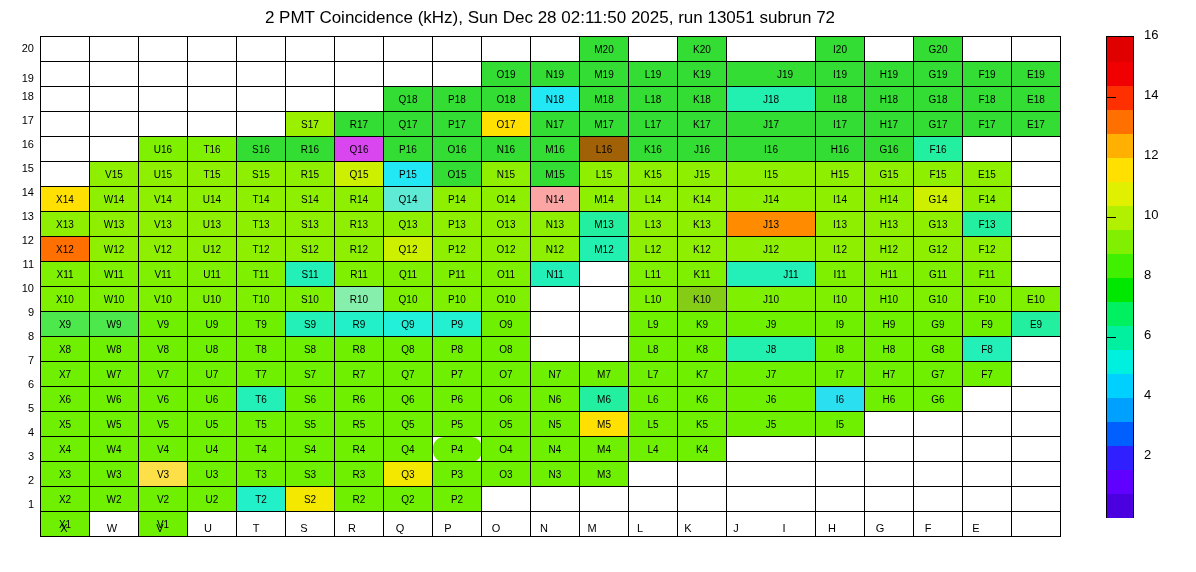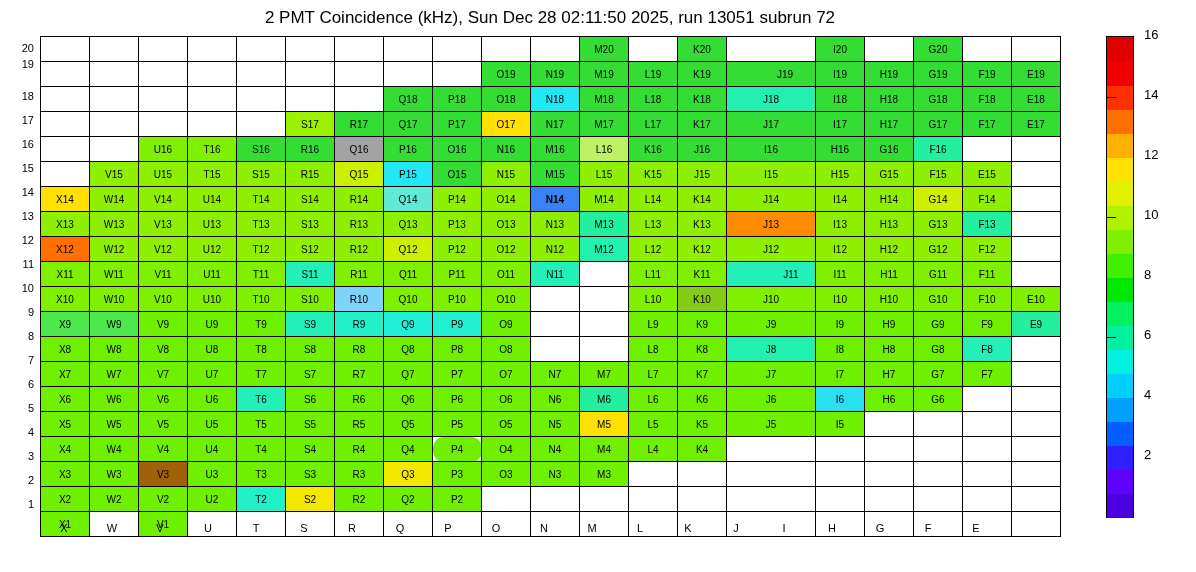--- a/index.html
+++ b/index.html
@@ -135,26 +135,26 @@
             <td title="F17 = 9.5 kHz" style="background: rgb(51, 221, 51);">F17</td>
             <td title="E17 = 9.5 kHz" style="background: rgb(51, 221, 51);">E17</td>
           </tr>
           <tr>
             <td class="empty"></td>
             <td class="empty"></td>
             <td title="U16 = 10.2 kHz" style="background: rgb(126, 240, 0);">U16</td>
             <td title="T16 = 10.2 kHz" style="background: rgb(126, 240, 0);">T16</td>
             <td title="S16 = 9.5 kHz" style="background: rgb(51, 221, 51);">S16</td>
             <td title="R16 = 9.5 kHz" style="background: rgb(51, 221, 51);">R16</td>
-            <td title="Q16 = 9.5 kHz" style="background: #a3a3a3;">Q16</td>
+            <td title="Q16 = 9.5 kHz" style="background: #d946ef;">Q16</td>
             <td title="P16 = 9.5 kHz" style="background: rgb(51, 221, 51);">P16</td>
             <td title="O16 = 9.5 kHz" style="background: rgb(51, 221, 51);">O16</td>
             <td title="N16 = 9.5 kHz" style="background: rgb(51, 221, 51);">N16</td>
             <td title="M16 = 9.5 kHz" style="background: rgb(51, 221, 51);">M16</td>
-            <td title="L16 = 9.5 kHz" style="background: #bef264;">L16</td>
+            <td title="L16 = 9.5 kHz" style="background: #a16207;">L16</td>
             <td title="K16 = 9.5 kHz" style="background: rgb(51, 221, 51);">K16</td>
             <td title="J16 = 9.5 kHz" style="background: rgb(51, 221, 51);">J16</td>
             <td title="I16 = 9.5 kHz" style="background: rgb(51, 221, 51);">I16</td>
             <td title="H16 = 9.5 kHz" style="background: rgb(51, 221, 51);">H16</td>
             <td title="G16 = 9.5 kHz" style="background: rgb(51, 221, 51);">G16</td>
             <td title="F16 = 8 kHz" style="background: rgb(34, 240, 160);">F16</td>
             <td class="empty"></td>
             <td class="empty"></td>
           </tr>
           <tr>
@@ -183,21 +183,21 @@
             <td title="X14 = 12.2 kHz" style="background: rgb(255, 224, 0);">X14</td>
             <td title="W14 = 10.4 kHz" style="background: rgb(142, 240, 0);">W14</td>
             <td title="V14 = 10.4 kHz" style="background: rgb(142, 240, 0);">V14</td>
             <td title="U14 = 10.4 kHz" style="background: rgb(142, 240, 0);">U14</td>
             <td title="T14 = 10.4 kHz" style="background: rgb(142, 240, 0);">T14</td>
             <td title="S14 = 10.4 kHz" style="background: rgb(142, 240, 0);">S14</td>
             <td title="R14 = 10.4 kHz" style="background: rgb(142, 240, 0);">R14</td>
             <td title="Q14 = 10.4 kHz" style="background: #5eead4; margin-top: 47px;">Q14</td>
             <td title="P14 = 10.4 kHz" style="background: rgb(142, 240, 0);">P14</td>
             <td title="O14 = 10.4 kHz" style="background: rgb(142, 240, 0);">O14</td>
-            <td title="N14 = 10.4 kHz" style="background: #3b82f6; font-weight: bold;">N14</td>
+            <td title="N14 = 10.4 kHz" style="background: #fca5a5;">N14</td>
             <td title="M14 = 10.4 kHz" style="background: rgb(142, 240, 0);">M14</td>
             <td title="L14 = 10.4 kHz" style="background: rgb(142, 240, 0);">L14</td>
             <td title="K14 = 10.4 kHz" style="background: rgb(142, 240, 0);">K14</td>
             <td title="J14 = 10.4 kHz" style="background: rgb(142, 240, 0);">J14</td>
             <td title="I14 = 10.4 kHz" style="background: rgb(142, 240, 0);">I14</td>
             <td title="H14 = 10.4 kHz" style="background: rgb(142, 240, 0);">H14</td>
             <td title="G14 = 11 kHz" style="background: rgb(205, 240, 0);">G14</td>
             <td title="F14 = 10.4 kHz" style="background: rgb(142, 240, 0);">F14</td>
             <td class="empty"></td>
           </tr>
@@ -267,21 +267,21 @@
             <td title="F11 = 10.2 kHz" style="background: rgb(126, 240, 0);">F11</td>
             <td class="empty"></td>
           </tr>
           <tr>
             <td title="X10 = 10.2 kHz" style="background: rgb(126, 240, 0);">X10</td>
             <td title="W10 = 10.2 kHz" style="background: rgb(126, 240, 0);">W10</td>
             <td title="V10 = 10.2 kHz" style="background: rgb(126, 240, 0);">V10</td>
             <td title="U10 = 10.2 kHz" style="background: rgb(126, 240, 0);">U10</td>
             <td title="T10 = 10.2 kHz" style="background: rgb(126, 240, 0);">T10</td>
             <td title="S10 = 10.2 kHz" style="background: rgb(126, 240, 0);">S10</td>
-            <td title="R10 = 10.2 kHz" style="background: #7dd3fc; margin-left: 12px;">R10</td>
+            <td title="R10 = 10.2 kHz" style="background: #86efac; margin-left: 12px;">R10</td>
             <td title="Q10 = 10.2 kHz" style="background: rgb(126, 240, 0);">Q10</td>
             <td title="P10 = 10.2 kHz" style="background: rgb(126, 240, 0);">P10</td>
             <td title="O10 = 10.2 kHz" style="background: rgb(126, 240, 0);">O10</td>
             <td class="empty"></td>
             <td class="empty"></td>
             <td title="L10 = 10.2 kHz" style="background: rgb(126, 240, 0);">L10</td>
             <td title="K10 = 10.2 kHz" style="background: #84cc16;">K10</td>
             <td title="J10 = 10.2 kHz" style="background: rgb(126, 240, 0);">J10</td>
             <td title="I10 = 10.2 kHz" style="background: rgb(126, 240, 0);">I10</td>
             <td title="H10 = 10.2 kHz" style="background: rgb(126, 240, 0);">H10</td>
@@ -417,21 +417,21 @@
             <td class="empty"></td>
             <td class="empty"></td>
             <td class="empty"></td>
             <td class="empty"></td>
             <td class="empty"></td>
             <td class="empty"></td>
           </tr>
           <tr>
             <td title="X3 = 9.6 kHz" style="background: rgb(110, 240, 0);">X3</td>
             <td title="W3 = 9.6 kHz" style="background: rgb(110, 240, 0);">W3</td>
-            <td title="V3 = 9.6 kHz" style="background: #a16207;">V3</td>
+            <td title="V3 = 9.6 kHz" style="background: #fde047;">V3</td>
             <td title="U3 = 9.6 kHz" style="background: rgb(110, 240, 0);">U3</td>
             <td title="T3 = 9.6 kHz" style="background: rgb(110, 240, 0);">T3</td>
             <td title="S3 = 9.6 kHz" style="background: rgb(110, 240, 0);">S3</td>
             <td title="R3 = 9.6 kHz" style="background: rgb(110, 240, 0);">R3</td>
             <td title="Q3 = 11.6 kHz" style="background: rgb(245, 232, 0);">Q3</td>
             <td title="P3 = 9.6 kHz" style="background: rgb(110, 240, 0);">P3</td>
             <td title="O3 = 9.6 kHz" style="background: rgb(110, 240, 0);">O3</td>
             <td title="N3 = 9.6 kHz" style="background: rgb(110, 240, 0);">N3</td>
             <td title="M3 = 9.6 kHz" style="background: rgb(110, 240, 0);">M3</td>
             <td class="empty"></td>
@@ -486,21 +486,21 @@
             <td class="empty"></td>
             <td class="empty"></td>
             <td class="empty"></td>
           </tr>
         </tbody>
     </table>
   </div>
 
   <div id="y-axis">
       <div class="ylab" style="top: 42px;">20</div>
-      <div class="ylab" style="top: 58px;">19</div>
+      <div class="ylab" style="top: 72px;">19</div>
       <div class="ylab" style="top: 90px;">18</div>
       <div class="ylab" style="top: 114px;">17</div>
       <div class="ylab" style="top: 138px;">16</div>
       <div class="ylab" style="top: 162px;">15</div>
       <div class="ylab" style="top: 186px;">14</div>
       <div class="ylab" style="top: 210px;">13</div>
       <div class="ylab" style="top: 234px;">12</div>
       <div class="ylab" style="top: 258px;">11</div>
       <div class="ylab" style="top: 282px;">10</div>
       <div class="ylab" style="top: 306px;">9</div>

